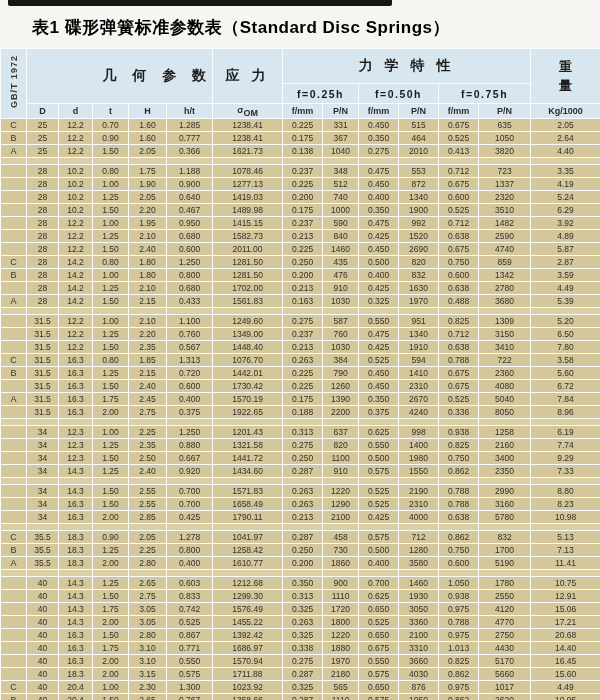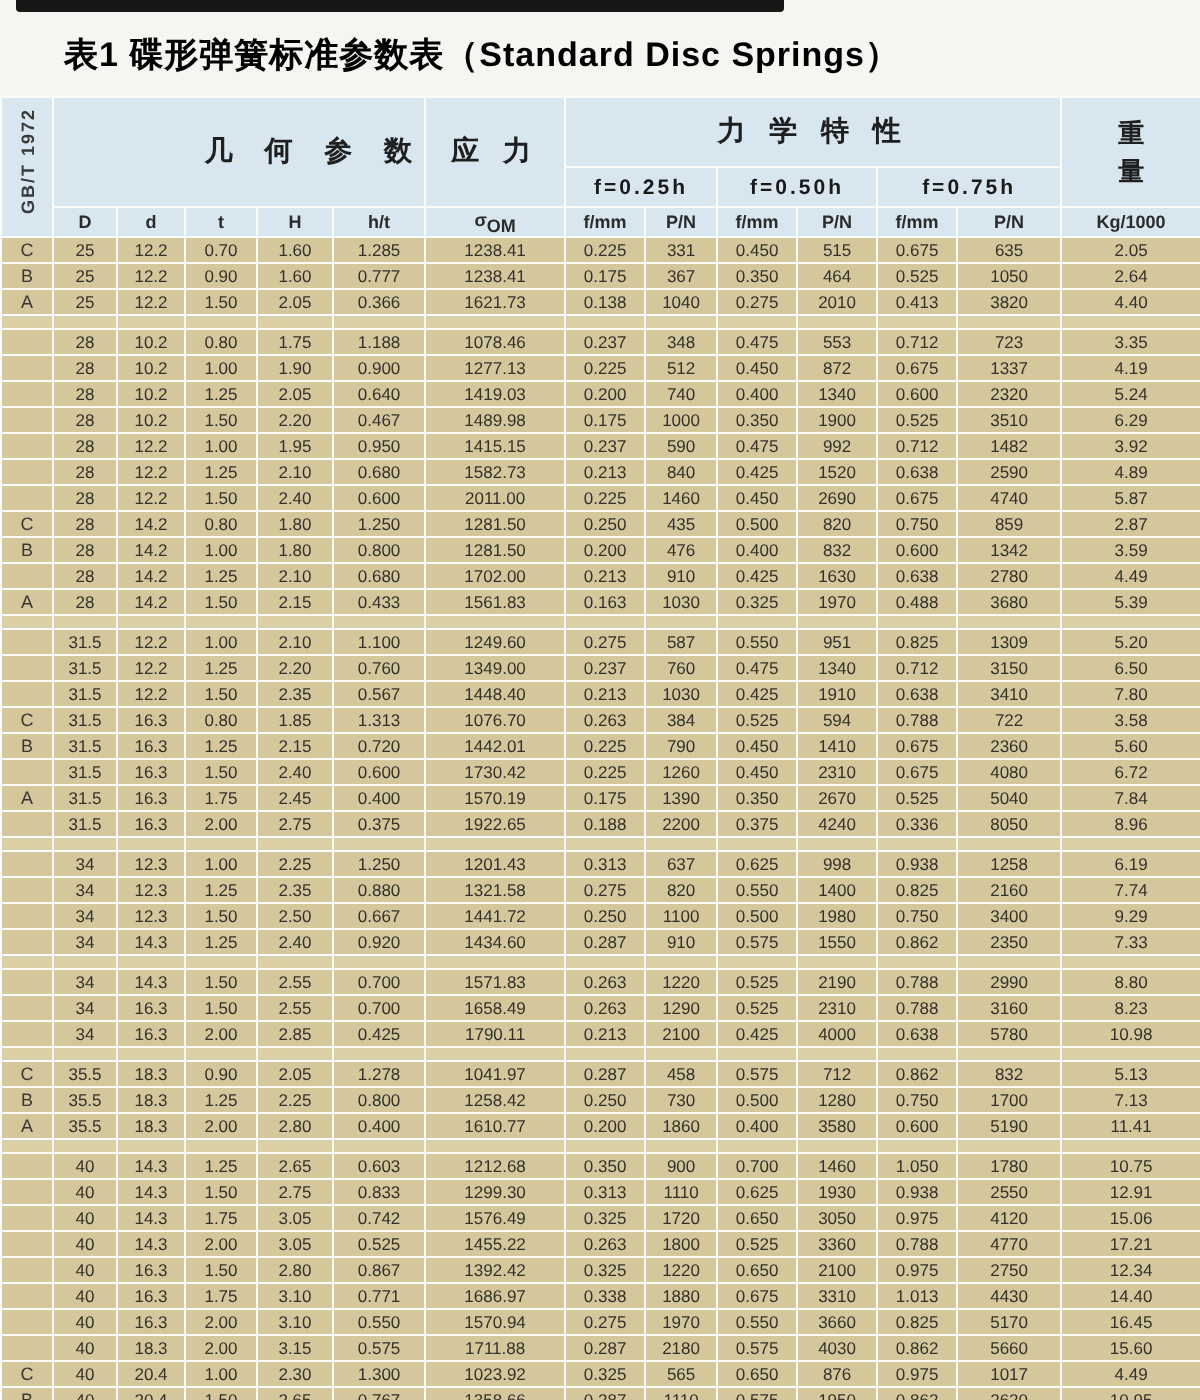--- a/index.html
+++ b/index.html
@@ -772,21 +772,21 @@
           <td>1.50</td>
           <td>2.80</td>
           <td>0.867</td>
           <td>1392.42</td>
           <td>0.325</td>
           <td>1220</td>
           <td>0.650</td>
           <td>2100</td>
           <td>0.975</td>
           <td>2750</td>
-          <td>12.34</td>
+          <td>20.68</td>
         </tr>
         <tr>
           <td class="ltr"></td>
           <td>40</td>
           <td>16.3</td>
           <td>1.75</td>
           <td>3.10</td>
           <td>0.771</td>
           <td>1686.97</td>
           <td>0.338</td>

